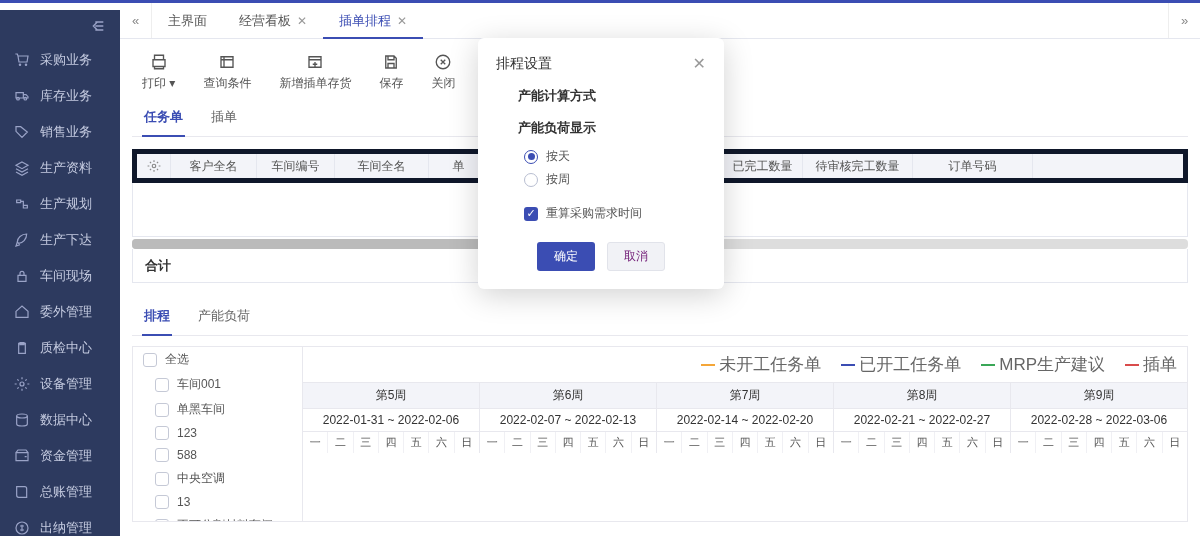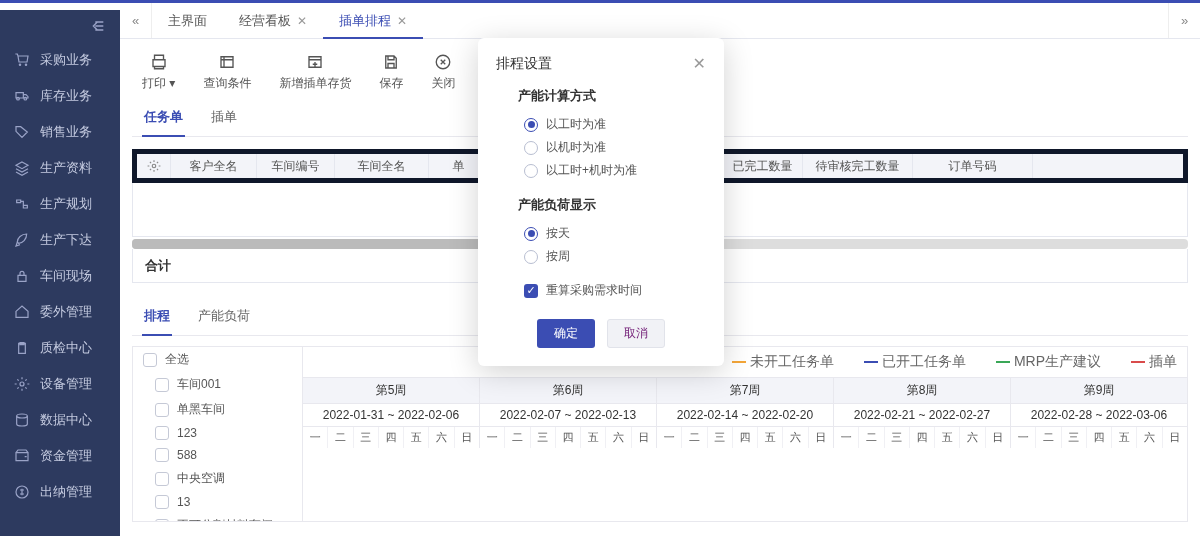--- a/index.html
+++ b/index.html
@@ -33,21 +33,21 @@
 .grid-scroll { height: 10px; background: #ddd; border-radius: 4px; margin-top: 2px; position: relative; }
 .grid-scroll::before { content: ""; position: absolute; left: 0; top: 0; bottom: 0; width: 40%; background: #bbb; border-radius: 4px; }
 .grid-footer { border: 1px solid #e5e7ef; border-top: none; height: 34px; display: flex; align-items: center; padding-left: 12px; font-size: 13px; font-weight: 600; background: #fff; }
 .lower-tabs { display: flex; gap: 24px; padding: 18px 10px 0 10px; border-bottom: 1px solid #e8e8ee; }
 .gantt-wrap { display: flex; margin-top: 10px; border: 1px solid #e8e8ee; height: 176px; }
 .gantt-left { width: 170px; border-right: 1px solid #e8e8ee; overflow-y: auto; }
 .check-row { display: flex; align-items: center; gap: 8px; padding: 4px 10px; font-size: 12px; color: #555; }
 .check-row.indent { padding-left: 22px; }
 .chk { width: 14px; height: 14px; border: 1px solid #c5c9d6; border-radius: 3px; display: inline-block; }
 .gantt-right { flex: 1; overflow: hidden; }
-.legend { display: flex; justify-content: flex-end; gap: 30px; padding: 6px 10px; font-size: 14px; color: #666; flex-wrap: wrap; }
+.legend { display: flex; justify-content: flex-end; gap: 20px; padding: 6px 10px; font-size: 17px; color: #666; flex-wrap: wrap; }
 .legend-item { display: flex; align-items: center; gap: 4px; }
 .leg-swatch { width: 14px; height: 2px; display: inline-block; }
 .gantt-head { display: flex; }
 .week-col { flex: 1; border-left: 1px solid #e8e8ee; }
 .week-col:first-child { border-left: none; }
 .week-title { text-align: center; background: #f3f4f9; font-size: 12px; padding: 4px 0; border-bottom: 1px solid #e8e8ee; border-top: 1px solid #e8e8ee;}
 .week-range { text-align: center; font-size: 12px; padding: 4px 0; border-bottom: 1px solid #e8e8ee; }
 .day-row { display: flex; }
 .day-cell { flex: 1; text-align: center; font-size: 11px; padding: 3px 0; border-left: 1px solid #f0f0f4; color: #555; }
 .day-cell:first-child { border-left: none; }
@@ -151,20 +151,26 @@
         <span>数据中心</span>
       </div>
       <div class="sidebar-item">
         <svg class="side-icon" viewBox="0 0 24 24" fill="none" stroke="currentColor" stroke-width="1.8">
           <path d="M3 7h18v12H3zM3 7l3-4h12l3 4M16 13h3"></path>
         </svg>
         <span>资金管理</span>
       </div>
       <div class="sidebar-item">
         <svg class="side-icon" viewBox="0 0 24 24" fill="none" stroke="currentColor" stroke-width="1.8">
+          <path d="M4 4h12a3 3 0 013 3v13H7a3 3 0 01-3-3zM4 4v13"></path>
+        </svg>
+        <span>总账管理</span>
+      </div>
+      <div class="sidebar-item">
+        <svg class="side-icon" viewBox="0 0 24 24" fill="none" stroke="currentColor" stroke-width="1.8">
           <circle cx="12" cy="12" r="9"></circle>
           <path d="M12 7v10M9 9h6M9 15h6"></path>
         </svg>
         <span>出纳管理</span>
       </div>
     </div>
 </div>
 
 <div class="main">
   <div class="tabs-row">
@@ -384,34 +390,20 @@
 </div>
 
 <div class="modal-mask"></div>
 <div class="modal">
   <div class="modal-title-row">
     <span class="modal-title">排程设置</span>
     <span class="modal-close">✕</span>
   </div>
   <div class="modal-body">
     <div class="group-title">产能计算方式</div>
-    <div id="modal-g1">
-        <div class="radio-row">
-          <span class="radio checked"></span>
-          <span>以工时为准</span>
-        </div>
-        <div class="radio-row">
-          <span class="radio"></span>
-          <span>以机时为准</span>
-        </div>
-        <div class="radio-row">
-          <span class="radio"></span>
-          <span>以工时+机时为准</span>
-        </div>
-      </div>
     <div class="group-title" style="margin-top:14px;">产能负荷显示</div>
     <div id="modal-g2">
         <div class="radio-row">
           <span class="radio checked"></span>
           <span>按天</span>
         </div>
         <div class="radio-row">
           <span class="radio"></span>
           <span>按周</span>
         </div>

